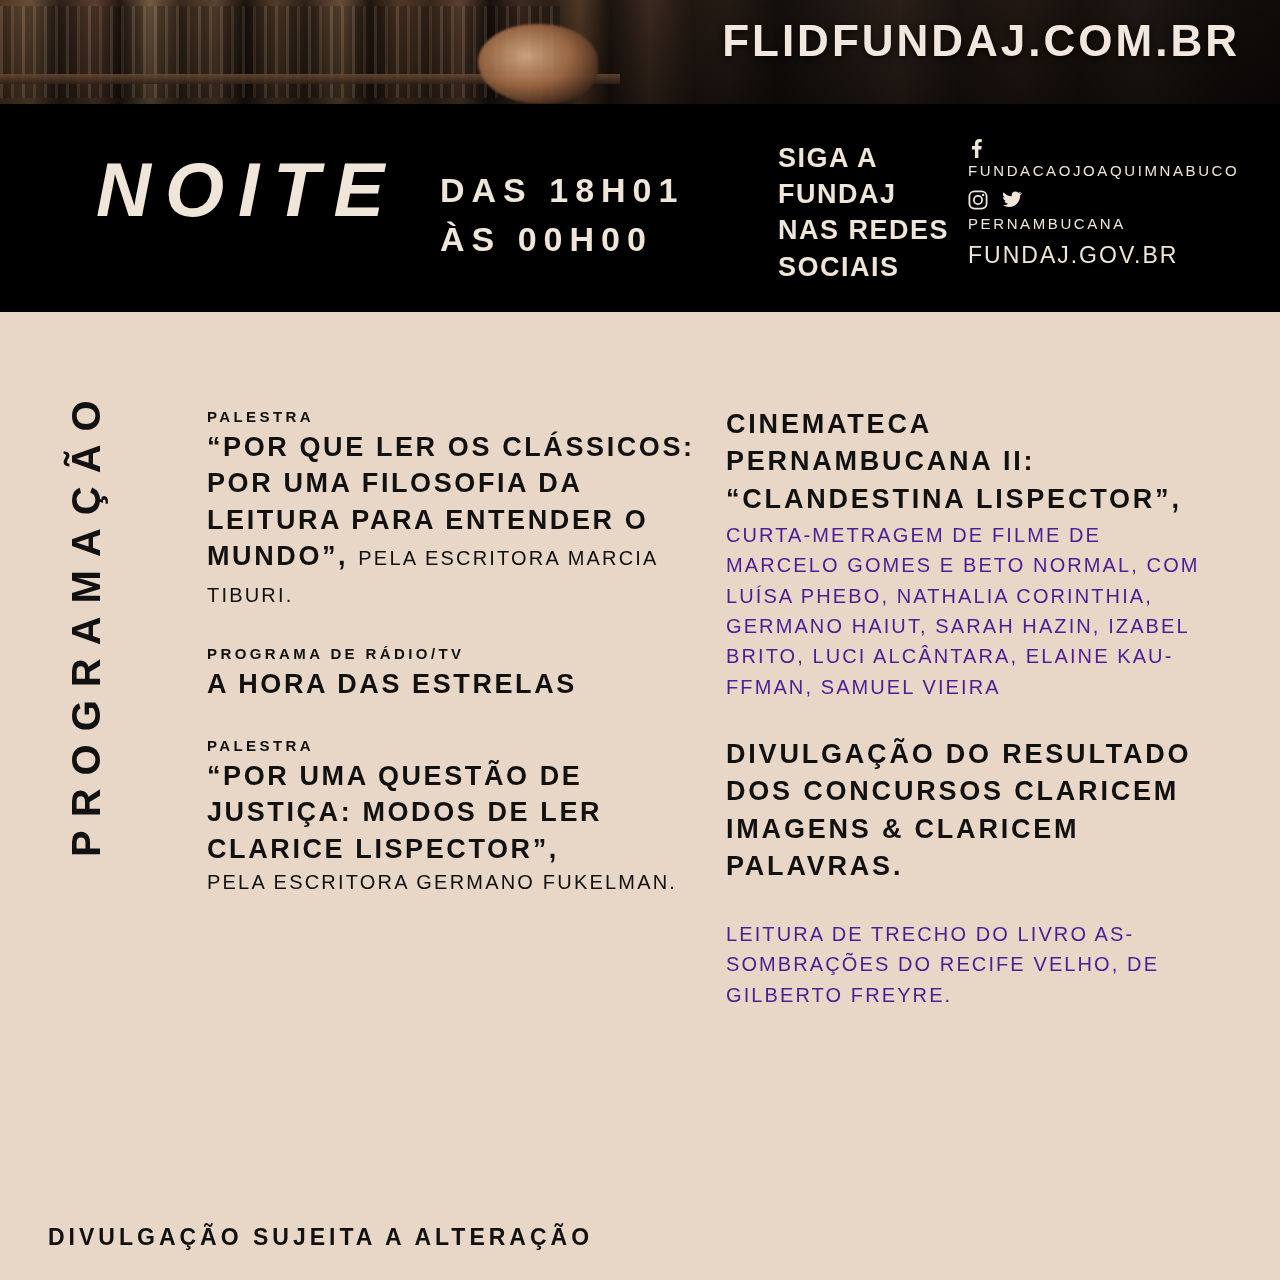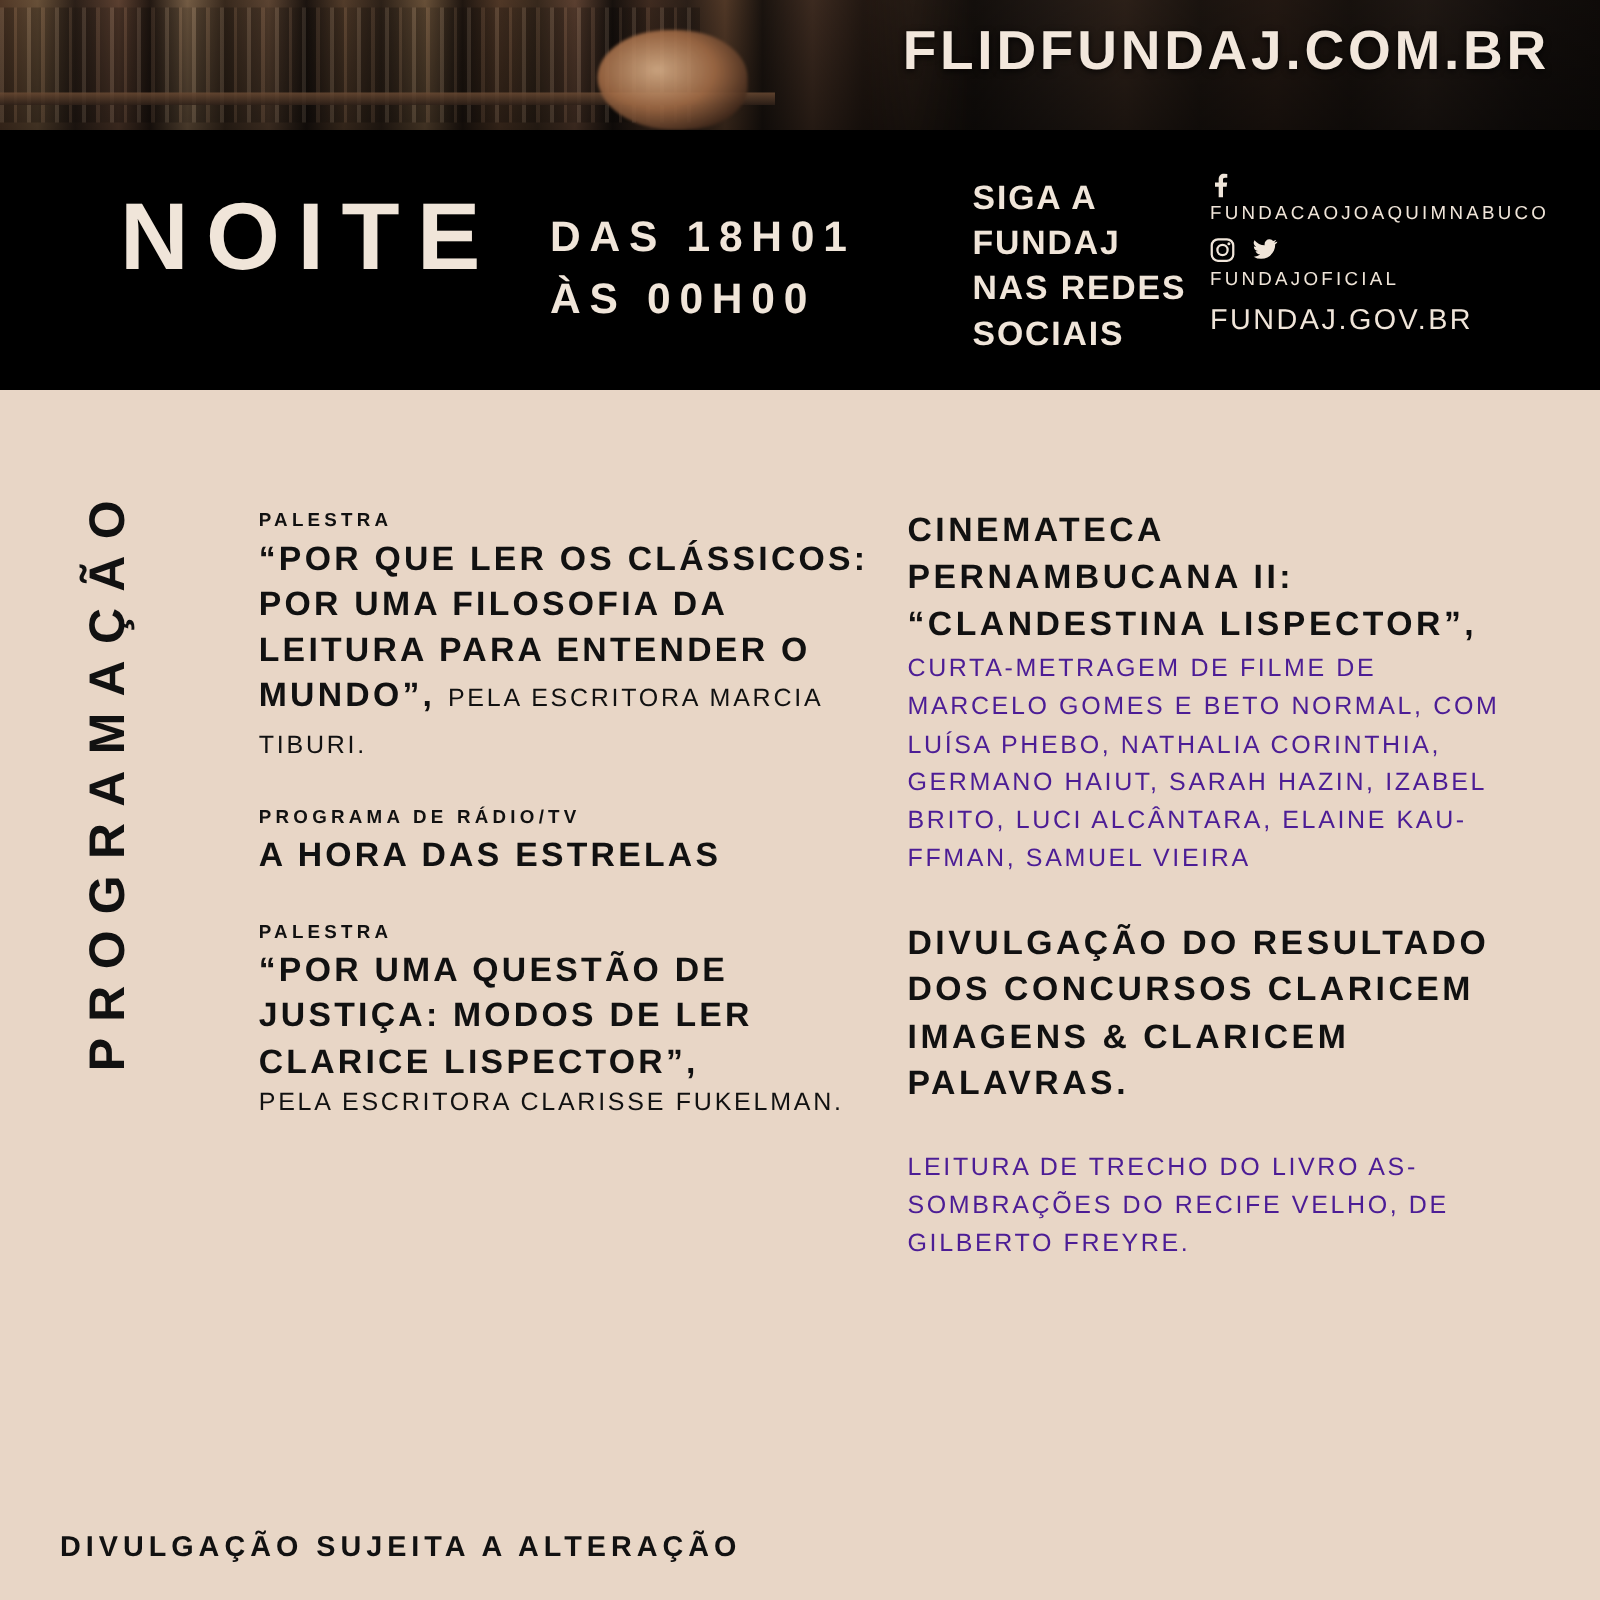--- a/index.html
+++ b/index.html
@@ -94,20 +94,21 @@
     color: #ece0d4;
   }
   .noite {
     position: absolute;
     left: 96px; top: 48px;
     font-size: 76px;
     font-weight: bold;
     letter-spacing: 14px;
     color: #f0e5d9;
     line-height: 1;
+    font-style: italic;
   }
   .horario {
     position: absolute;
     left: 440px; top: 62px;
     font-size: 34px;
     font-weight: bold;
     letter-spacing: 7px;
     line-height: 1.45;
     color: #f0e5d9;
     white-space: pre-line;
@@ -285,21 +286,21 @@
             <circle cx="15.1" cy="4.9" r="1.2" fill="#f0e5d9"></circle>
           </svg>
         </span>
         <span class="ic">
           <svg width="20" height="18" viewBox="0 0 20 18" aria-hidden="true">
             <path d="M19.5 2.3c-.7.32-1.46.53-2.26.63.81-.49 1.43-1.26 1.73-2.18-.76.45-1.6.78-2.5.96A3.94 3.94 0 0 0 13.6.4a3.94 3.94 0 0 0-3.94 3.94c0 .31.03.61.1.9A11.18 11.18 0 0 1 1.63 1.13a3.94 3.94 0 0 0 1.22 5.26 3.9 3.9 0 0 1-1.78-.49v.05a3.95 3.95 0 0 0 3.16 3.87c-.33.09-.68.14-1.04.14-.25 0-.5-.03-.74-.07a3.95 3.95 0 0 0 3.68 2.74A7.92 7.92 0 0 1 .9 14.3a11.16 11.16 0 0 0 6.04 1.77c7.25 0 11.21-6 11.21-11.2l-.01-.52c.77-.55 1.44-1.25 1.96-2.04z" fill="#f0e5d9"></path>
           </svg>
         </span>
       </div>
     </div>
-    <div class="social-handle">FUNDAJOFICIAL</div>
+    <div class="social-handle">PERNAMBUCANA</div>
 
     <div class="site-gov">FUNDAJ.GOV.BR</div>
   </div>
 </div>
 
 <div class="content">
 
   <div class="vertical-label">PROGRAMAÇÃO</div>
 
   <div class="col-left">
@@ -313,21 +314,21 @@
     </div>
 
     <div class="block">
       <div class="kicker">PROGRAMA DE RÁDIO/TV</div>
       <p class="title-big">A HORA DAS ESTRELAS</p>
     </div>
 
     <div class="block">
       <div class="kicker">PALESTRA</div>
       <p class="title-big">“POR UMA QUESTÃO DE JUSTIÇA: MODOS DE LER CLARICE LISPECTOR”,</p>
-      <p class="sub-note">PELA ESCRITORA CLARISSE FUKELMAN.</p>
+      <p class="sub-note">PELA ESCRITORA GERMANO FUKELMAN.</p>
     </div>
 
   </div>
 
   <div class="col-right">
 
     <div class="block">
       <p class="r-title">CINEMATECA PERNAMBUCANA II: “CLANDESTINA LISPECTOR”,</p>
       <p class="r-body">CURTA-METRAGEM DE FILME DE MARCELO GOMES E BETO NORMAL, COM LUÍSA PHEBO, NATHALIA CORINTHIA, GERMANO HAIUT, SARAH HAZIN, IZABEL BRITO, LUCI ALCÂNTARA, ELAINE KAU-FFMAN, SAMUEL VIEIRA</p>
     </div>

